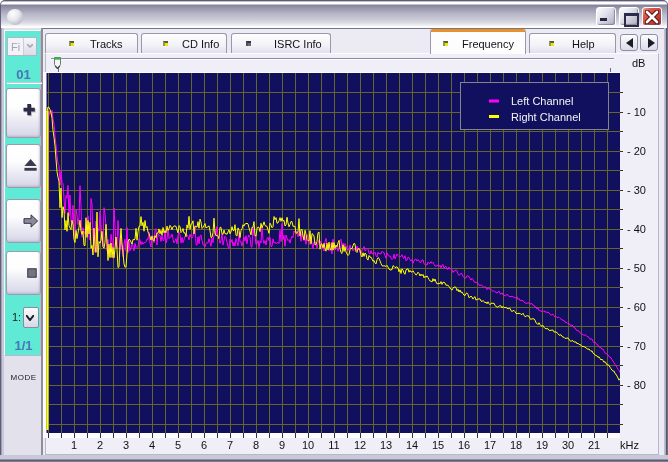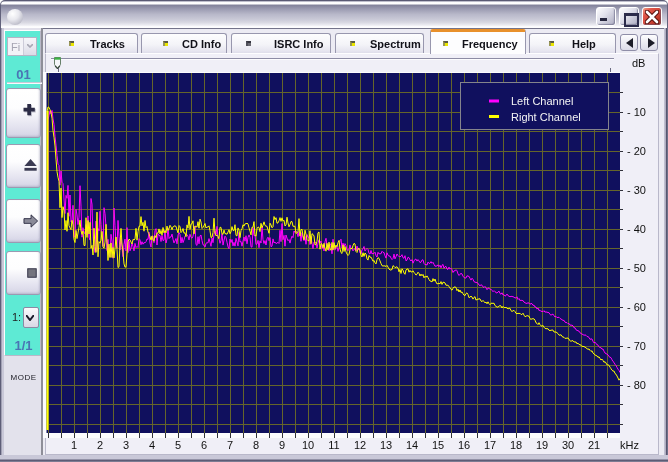--- a/index.html
+++ b/index.html
@@ -71,21 +71,21 @@
 #sb4 { top:220px; height:44px; }
 .sym { position:absolute; left:0; top:0; width:100%; height:100%; }
 #cmb2 { left:1px; top:276px; width:33px; height:21px; border:0; background:none; }
 #cmb2 .cmbtxt { position:absolute; left:6px; top:4px; font-size:11px; color:#222; }
 #cmb2 .cmbbtn { position:absolute; right:0; top:0; width:16px; height:21px;
   border:1px solid #8b8aa4; border-radius:2px;
   background:linear-gradient(#fbfbfd,#d8d7e5); }
 #labmode { top:298px; }
 #nummode { top:307px; }
 
-#tabbar { position:absolute; left:45px; top:28px; width:619px; height:25px;font-weight:bold; }
+#tabbar { position:absolute; left:45px; top:28px; width:619px; height:25px; }
 .tab { position:absolute; top:5px; height:20px; border:1px solid #9897ae;
   border-bottom:none; border-radius:3px 3px 0 0;
   background:linear-gradient(to bottom,#fdfdfe 0%,#f4f4f8 55%,#e6e5ef 90%,#dedde9 100%);
   font-size:11px; color:#111118; }
 .tab .ticon { position:absolute; top:7px; width:5px; height:5px;
   background:#ebe700; border-top:2px solid #5a5a45; border-left:2px solid #9a9755; }
 .ticon.gray { background:#6a6a72 !important; border-top-color:#35353f !important; border-left-color:#50505a !important; }
 .tab .tlab { position:absolute; top:4px; }
 #tabfreq { top:1px; height:25px; background:#fdfdfe;
   border-top:3px solid #e8902b; border-radius:3px 3px 0 0; z-index:3; }
@@ -182,24 +182,20 @@
         <span class="ticon" style="left:23px"></span>
         <span class="tlab" style="left:44px">Tracks</span>
       </div>
     <div class="tab" style="left:96px; width:86px;">
         <span class="ticon" style="left:21px"></span>
         <span class="tlab" style="left:40px">CD Info</span>
       </div>
     <div class="tab" style="left:186px; width:100px;">
         <span class="ticon gray" style="left:14px"></span>
         <span class="tlab" style="left:42px">ISRC Info</span>
-      </div>
-    <div class="tab" style="left:290px; width:89px;">
-        <span class="ticon" style="left:14px"></span>
-        <span class="tlab" style="left:34px">Spectrum</span>
       </div>
     <div class="tab" style="left:484px; width:87px;">
         <span class="ticon" style="left:19px"></span>
         <span class="tlab" style="left:42px">Help</span>
       </div>
     <div class="tab" id="tabfreq" style="left:385px; width:96px;">
         <span class="ticon" style="left:12px"></span>
         <span class="tlab" style="left:31px">Frequency</span>
       </div>
     <div class="spin" style="left:575px;">

